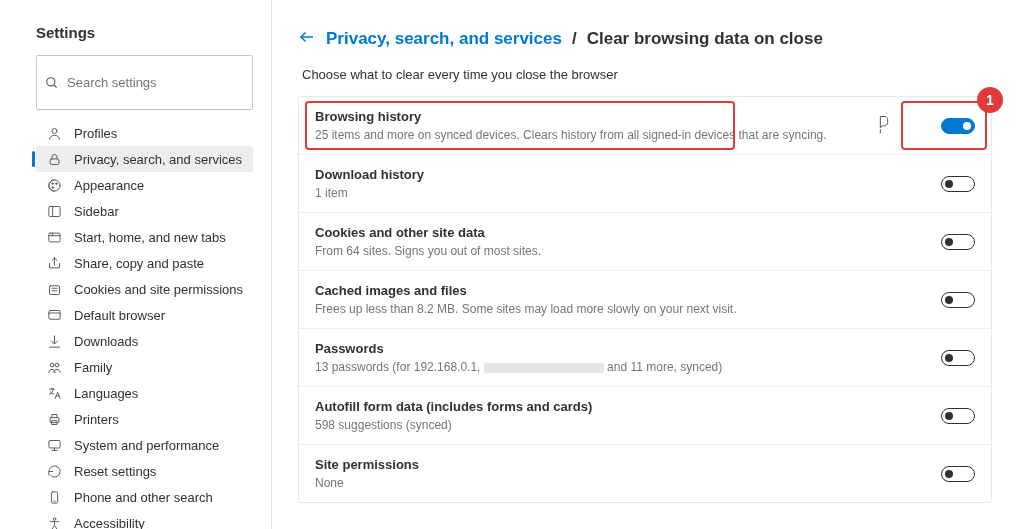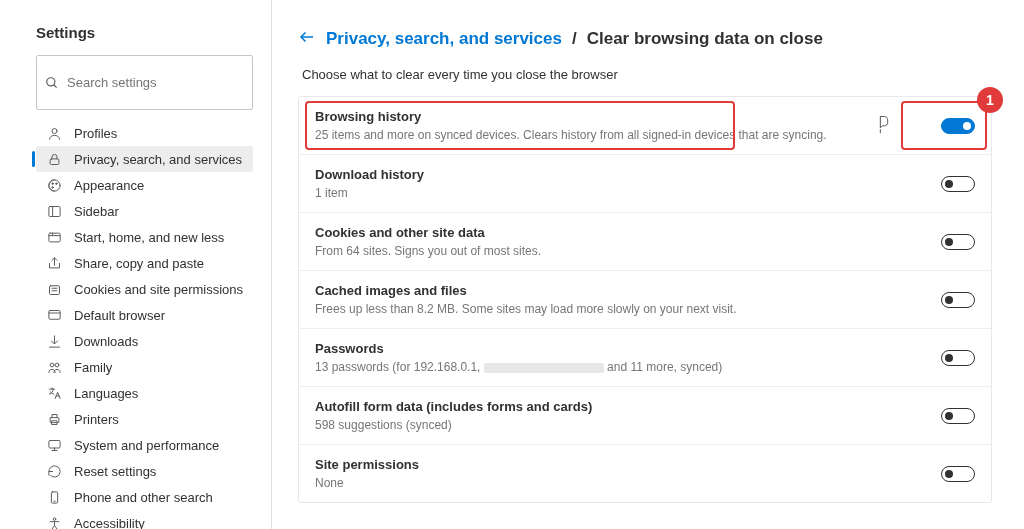--- a/index.html
+++ b/index.html
@@ -262,21 +262,21 @@
         <span>Sidebar</span>
       </li>
       <li>
         <span class="nav-icon">
           <svg width="15" height="15" viewBox="0 0 24 24" fill="none" stroke="currentColor" stroke-width="1.6" stroke-linecap="round" stroke-linejoin="round">
             <rect x="3" y="5" width="18" height="14" rx="2"></rect>
             <line x1="3" y1="9" x2="21" y2="9"></line>
             <line x1="9" y1="5" x2="9" y2="9"></line>
           </svg>
         </span>
-        <span>Start, home, and new less</span>
+        <span>Start, home, and new tabs</span>
       </li>
       <li>
         <span class="nav-icon">
           <svg width="15" height="15" viewBox="0 0 24 24" fill="none" stroke="currentColor" stroke-width="1.6" stroke-linecap="round" stroke-linejoin="round">
             <path d="M4 12v7h16v-7"></path>
             <path d="M12 3v12"></path>
             <path d="M8 7l4-4 4 4"></path>
           </svg>
         </span>
         <span>Share, copy and paste</span>

